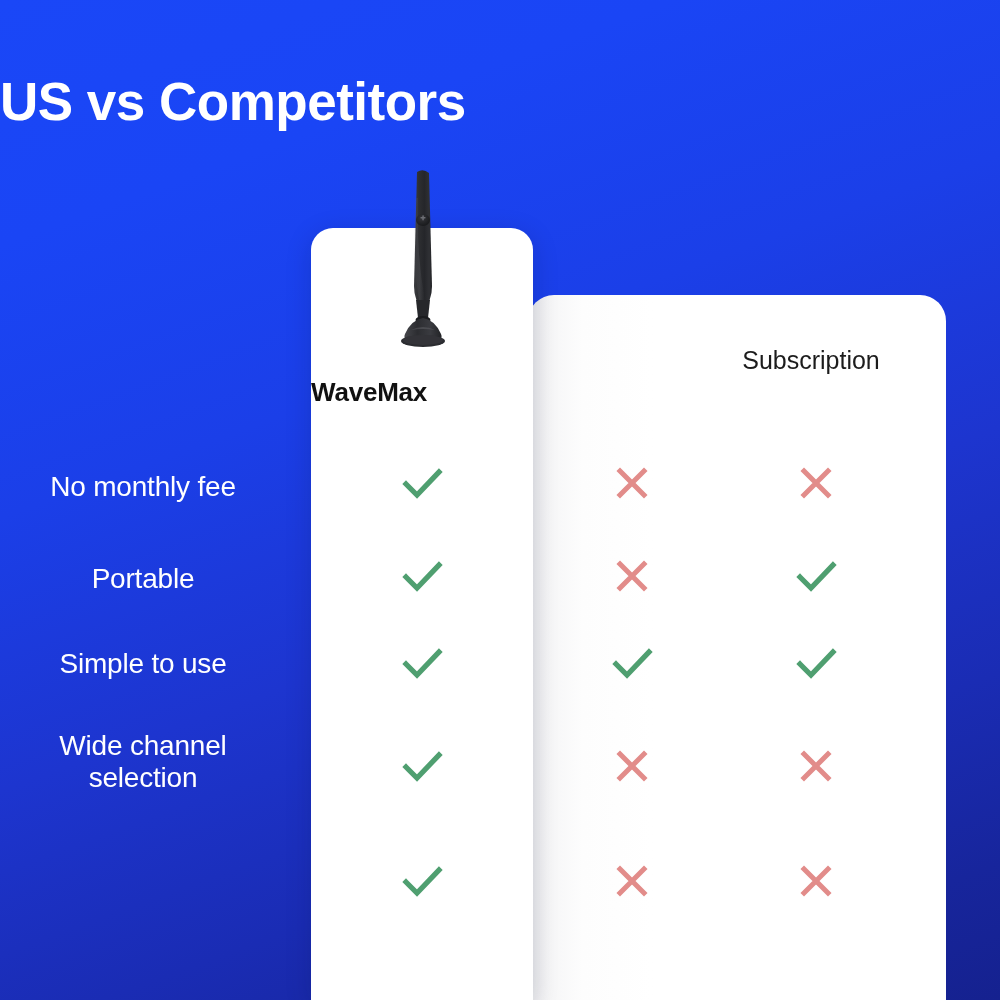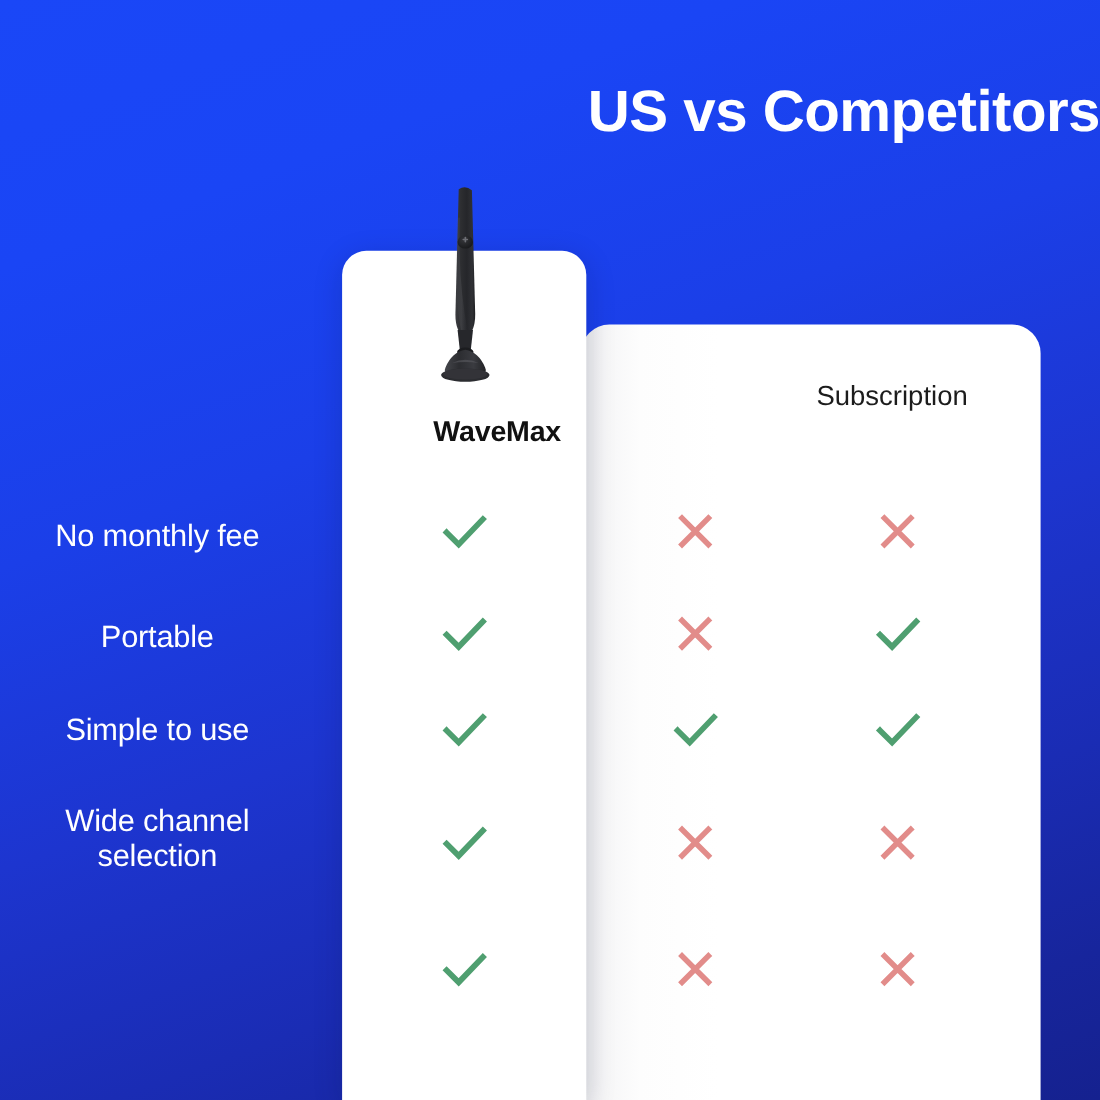--- a/index.html
+++ b/index.html
@@ -29,21 +29,21 @@
         #17259c 90%,
         #15218f 100%);
   }
 
   
   .title {
     position: absolute;
     top: 74px;
     left: 0;
     width: 1000px;
-    text-align: right;
+    text-align: left;
     color: #ffffff;
     font-size: 53px;
     font-weight: bold;
     letter-spacing: -0.5px;
     line-height: 1.05;
   }
 
   
   .card-secondary {
     position: absolute;
@@ -75,27 +75,25 @@
     z-index: 5;
   }
   .antenna svg { display: block; }
 
   
   .product-name {
     position: absolute;
     left: 311px;
     top: 377px;
     width: 220px;
-    text-align: center;
     color: #111111;
     font-size: 26px;
     font-weight: bold;
     z-index: 6;
     letter-spacing: -0.2px;
-    padding-left: 31px;
   }
 
   
   .col-head {
     position: absolute;
     color: #1c1c1c;
     font-size: 25px;
     font-weight: normal;
     text-align: center;
     line-height: 1.28;

